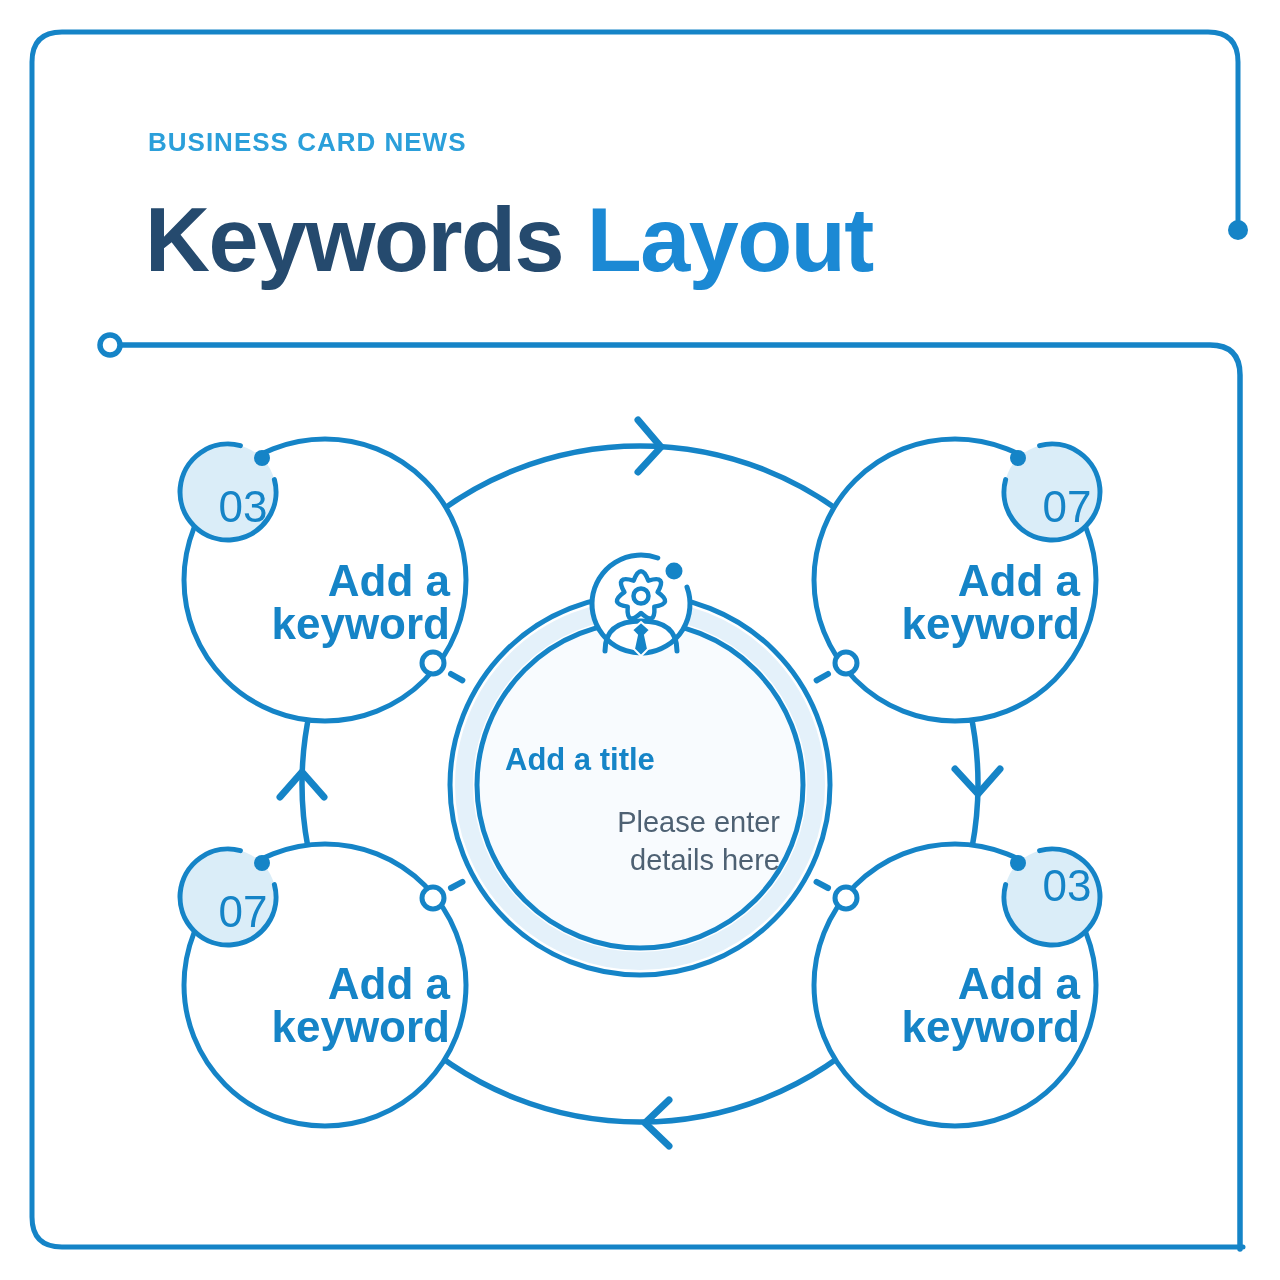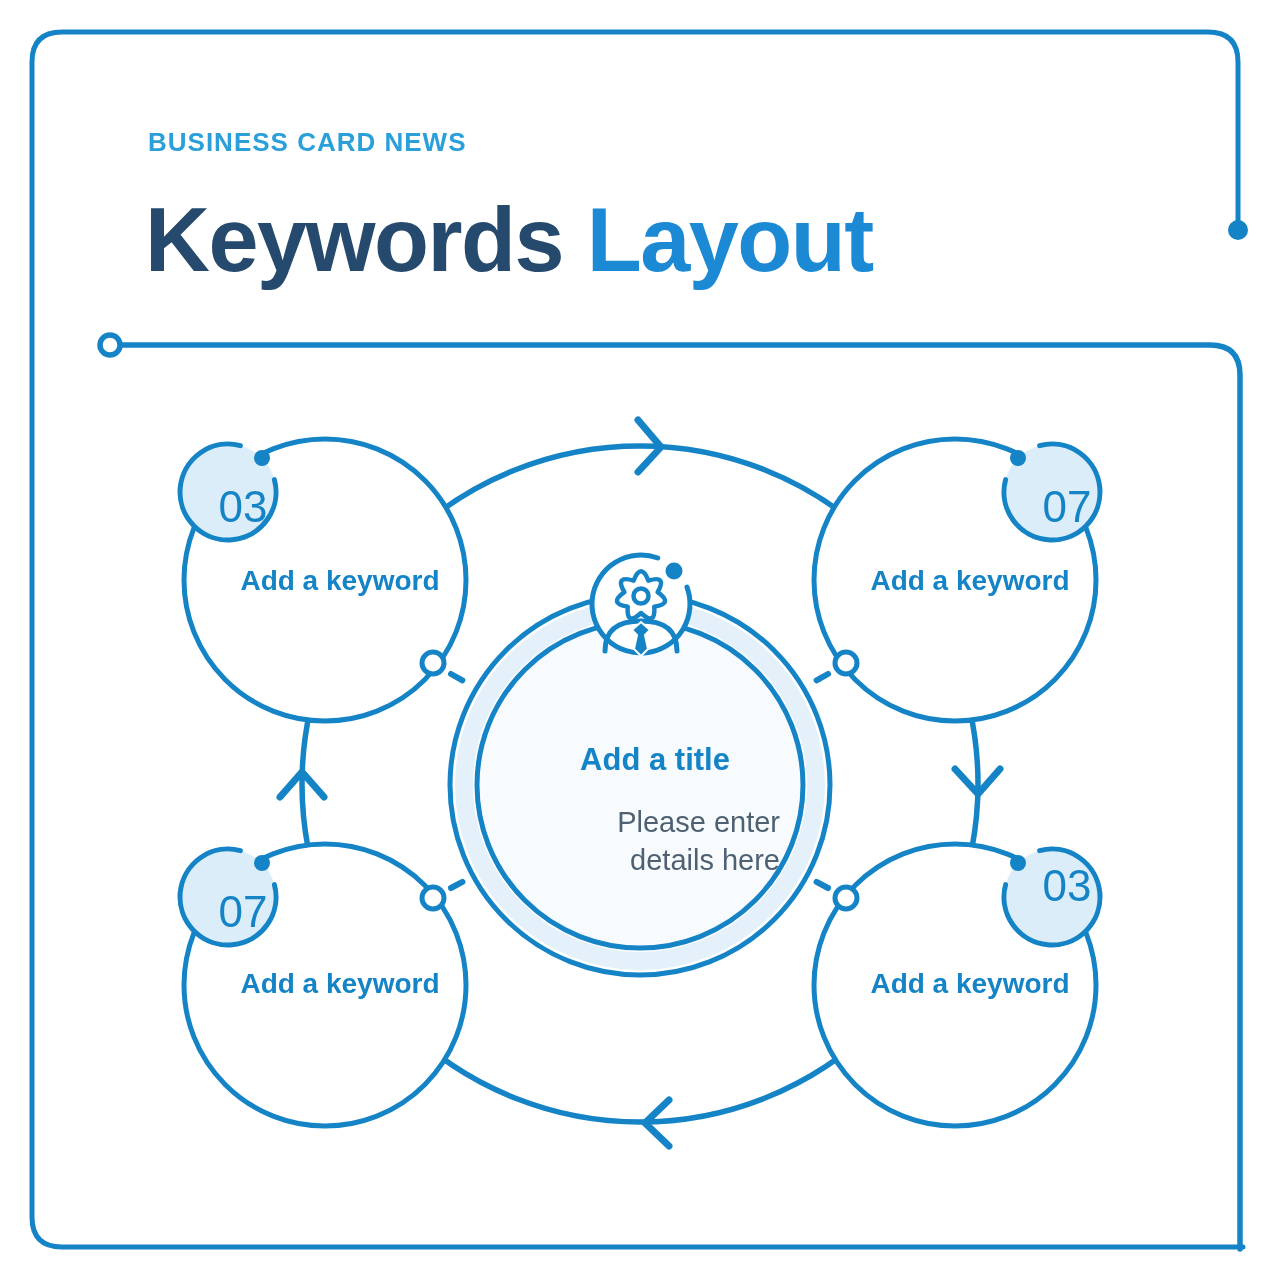--- a/index.html
+++ b/index.html
@@ -21,29 +21,29 @@
     left:133px;top:112px;font-size:26px;font-weight:bold;color:var(--eyebrow);
     letter-spacing:1px;
   }
   .h1{
     left:130px;top:180px;font-size:90px;font-weight:bold;letter-spacing:-1.5px;
     line-height:1;white-space:nowrap;
   }
   .h1 .primary{color:var(--navy);}
   .h1 .accent{color:var(--blue-bright);}
   .node-label{
-    width:220px;text-align:center;font-size:28px;font-weight:600;
+    width:220px;text-align:right;font-size:44px;font-weight:600;
     color:var(--blue);line-height:43px;
   }
   .badge-num{
     width:96px;height:96px;text-align:center;line-height:96px;
     font-size:44px;font-weight:500;color:var(--blue);
   }
   .center-title{
-    left:490px;top:727px;width:300px;text-align:center;
+    left:490px;top:727px;width:300px;
     font-size:31px;font-weight:600;color:var(--blue);
   }
   .center-sub{
     left:515px;top:788px;width:250px;text-align:right;
     font-size:29px;font-weight:normal;color:var(--slate);line-height:38px;
   }
   .pos-n1{left:215px;top:544px;}
   .pos-n2{left:845px;top:544px;}
   .pos-n3{left:845px;top:947px;}
   .pos-n4{left:215px;top:947px;}

